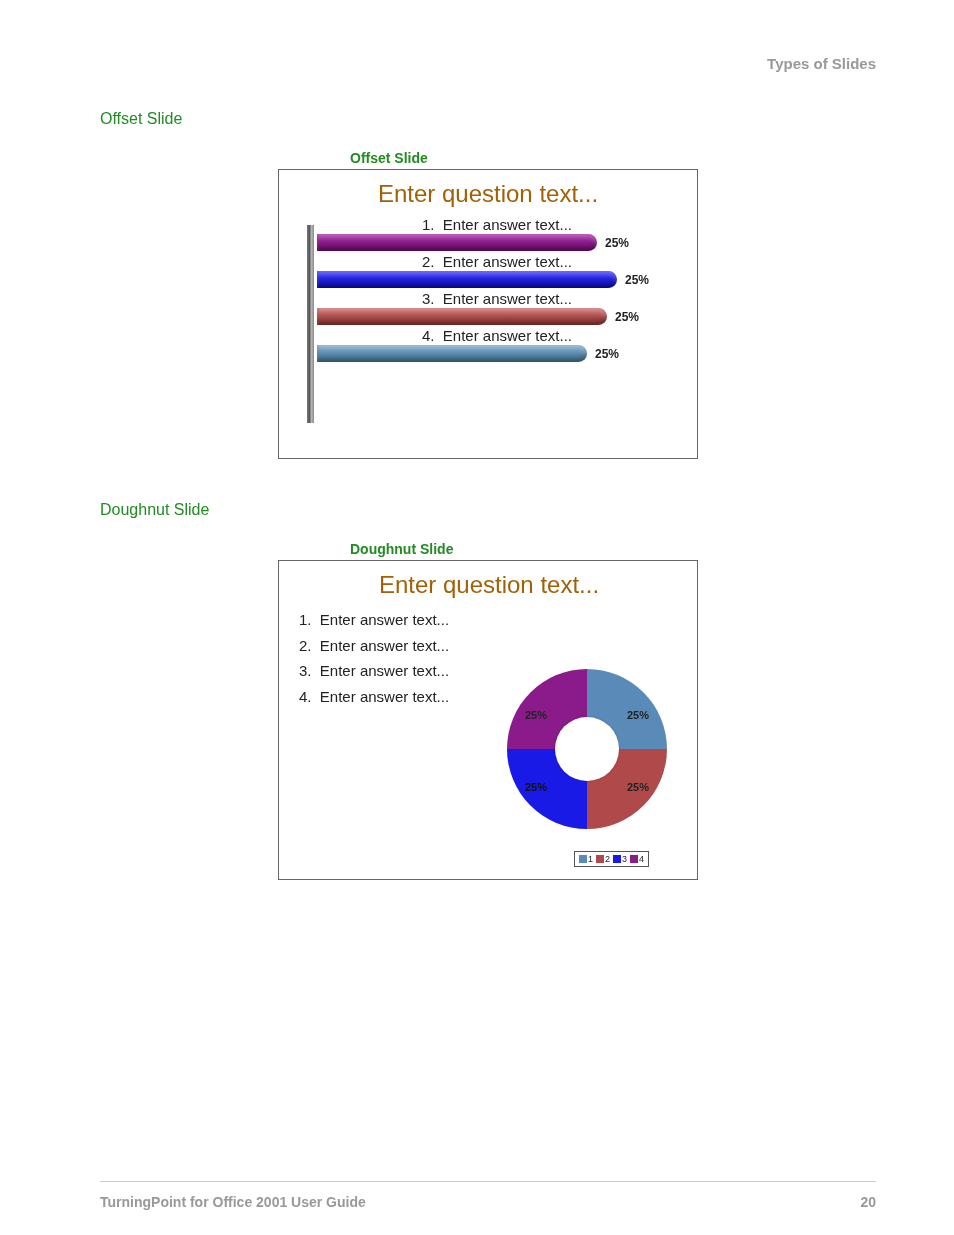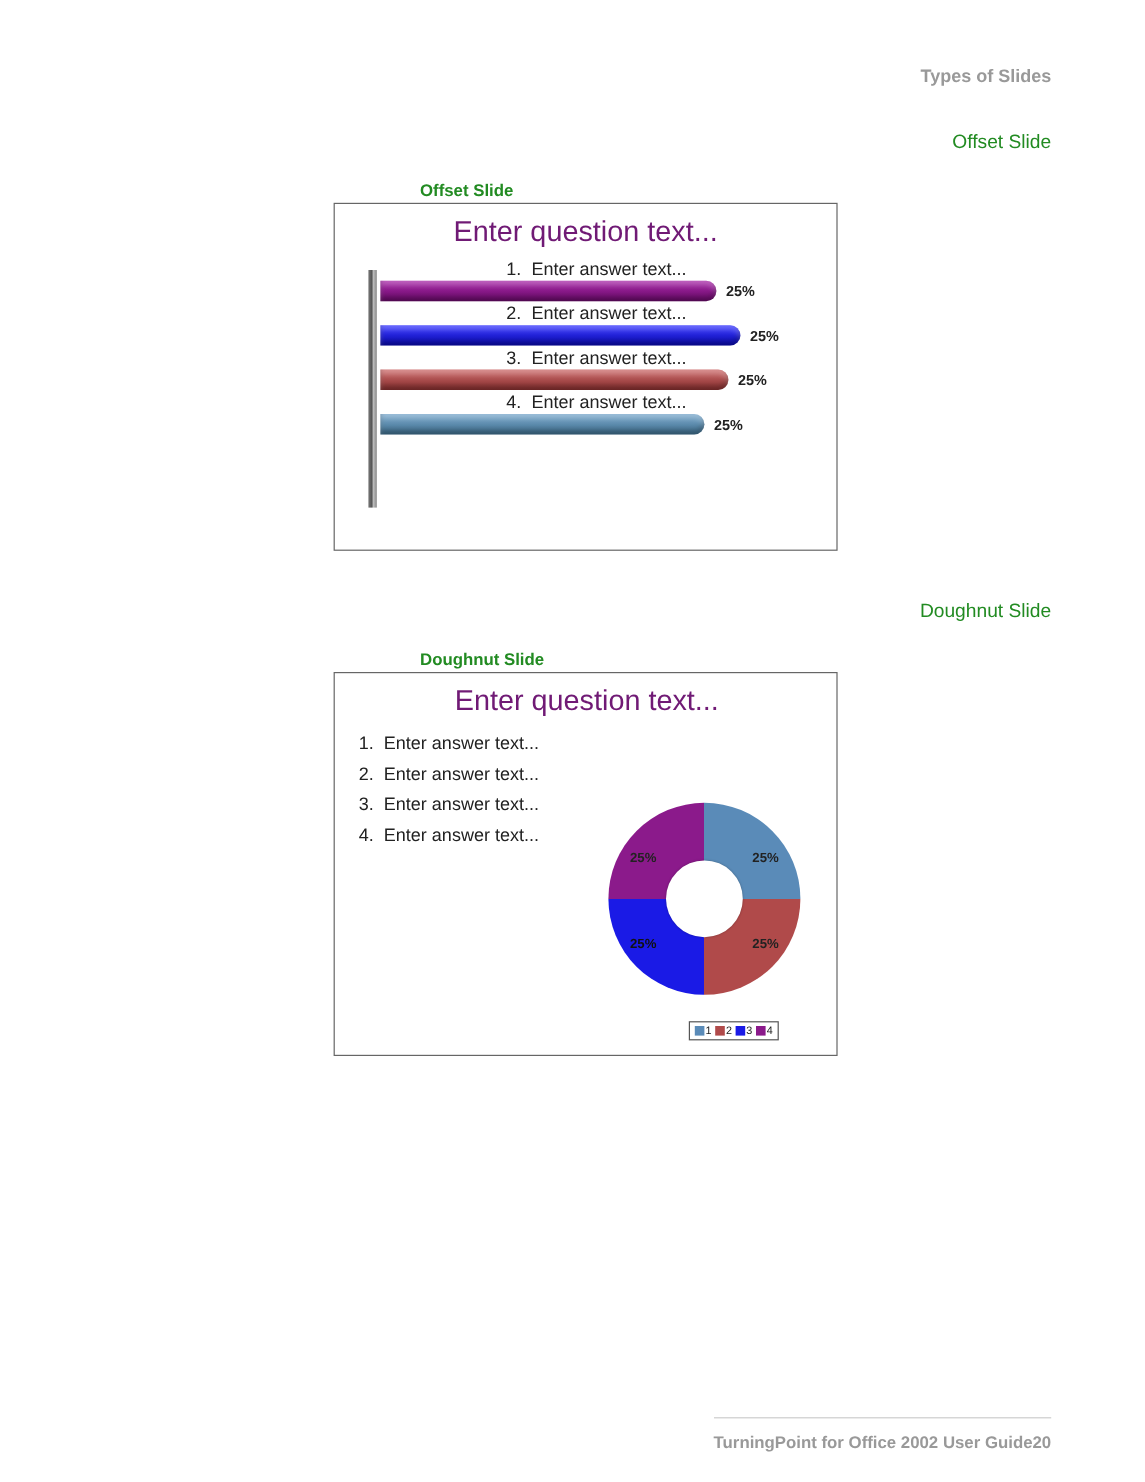--- a/index.html
+++ b/index.html
@@ -11,21 +11,20 @@
     width: 954px;
   }
   .page {
     width: 954px;
     min-height: 1235px;
     box-sizing: border-box;
     padding: 55px 78px 25px 100px;
     position: relative;
     display: flex;
     flex-direction: column;
-    align-items: flex-end;
   }
   .header {
     text-align: right;
     font-weight: bold;
     color: #999;
     font-size: 15px;
     margin-bottom: 38px;
   }
   .h3 {
     color: #228B22;
@@ -62,21 +61,21 @@
   }
   
   .offset-slide {
     height: 290px;
     padding: 10px 20px 10px 20px;
     position: relative;
   }
   .slide-title {
     text-align: center;
     font-size: 24px;
-    color: #701a75;
+    color: #a16207;
     font-family: Tahoma, Arial, sans-serif;
     margin: 0 0 8px 0;
   }
   .axis-line {
     position: absolute;
     left: 28px;
     top: 55px;
     bottom: 35px;
     width: 7px;
     background: linear-gradient(to right, #777 0%, #555 40%, #bbb 60%, #888 100%);
@@ -280,17 +279,17 @@
           </span>
         <span class="legend-item">
             <span class="legend-sw" style="background:#8B1A8B"></span>
             <span class="legend-txt">4</span>
           </span>
       </div>
     </div>
   </div>
 
   <div class="footer">
-    <span>TurningPoint for Office 2002 User Guide</span>
+    <span>TurningPoint for Office 2001 User Guide</span>
     <span>20</span>
   </div>
 
 </div>
 
 </body></html>

